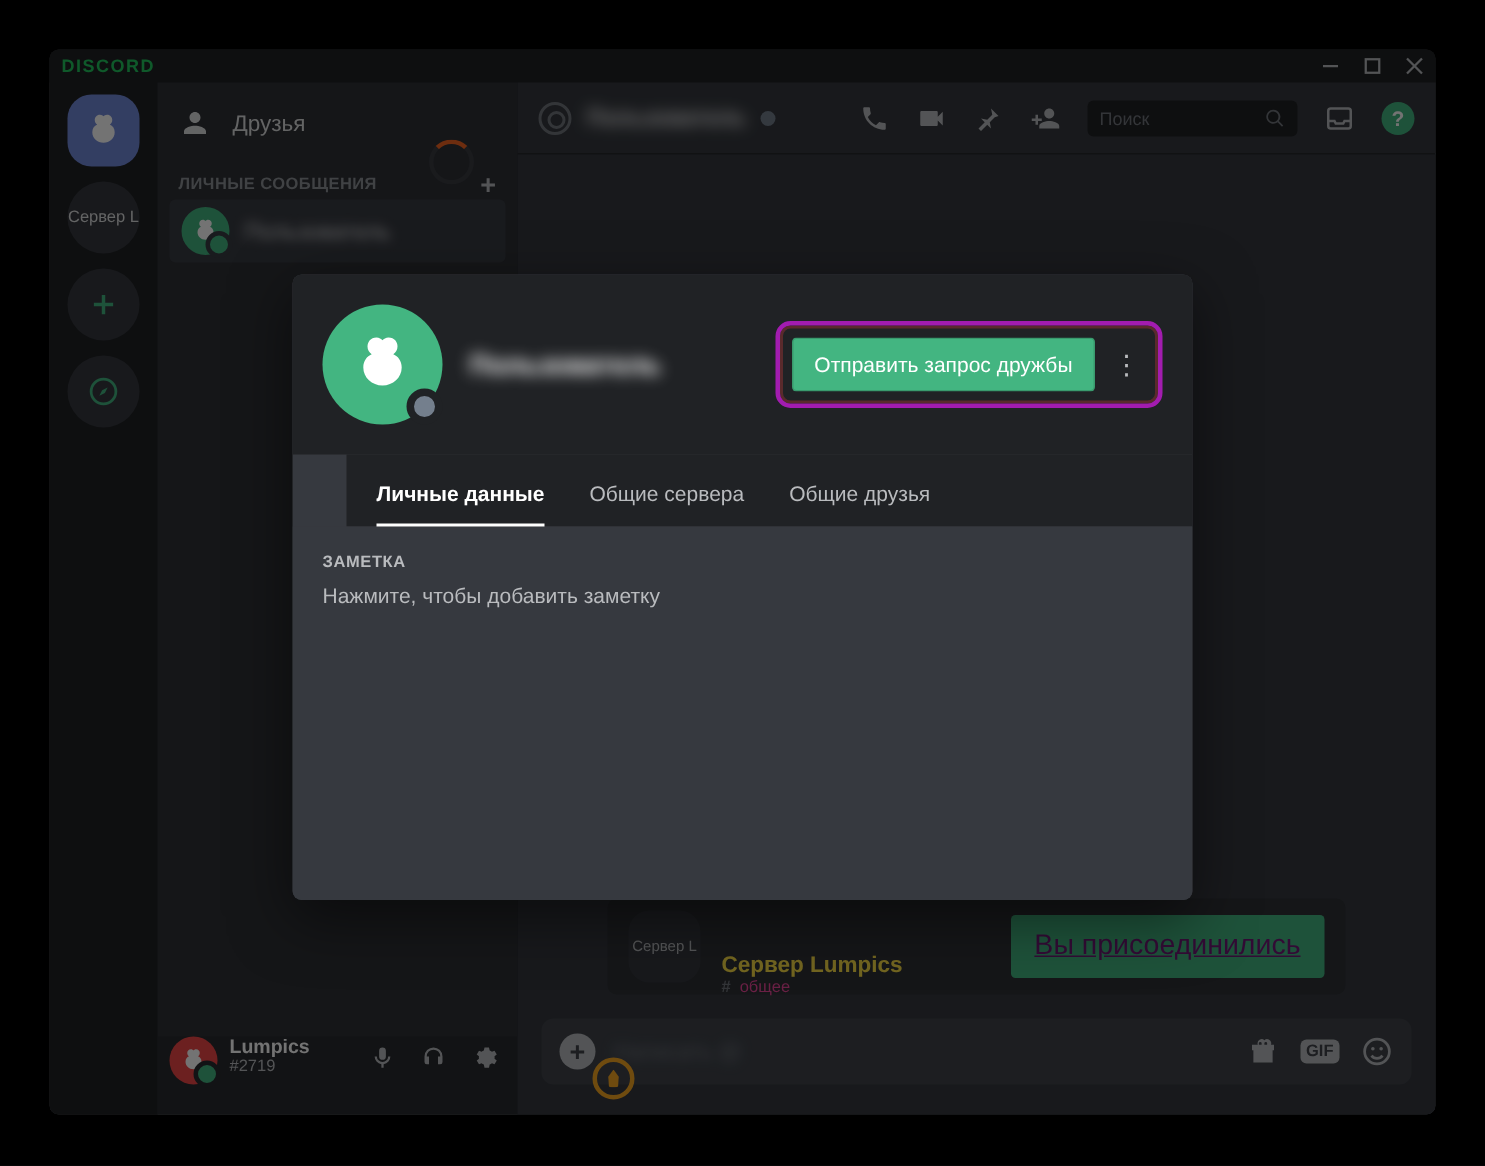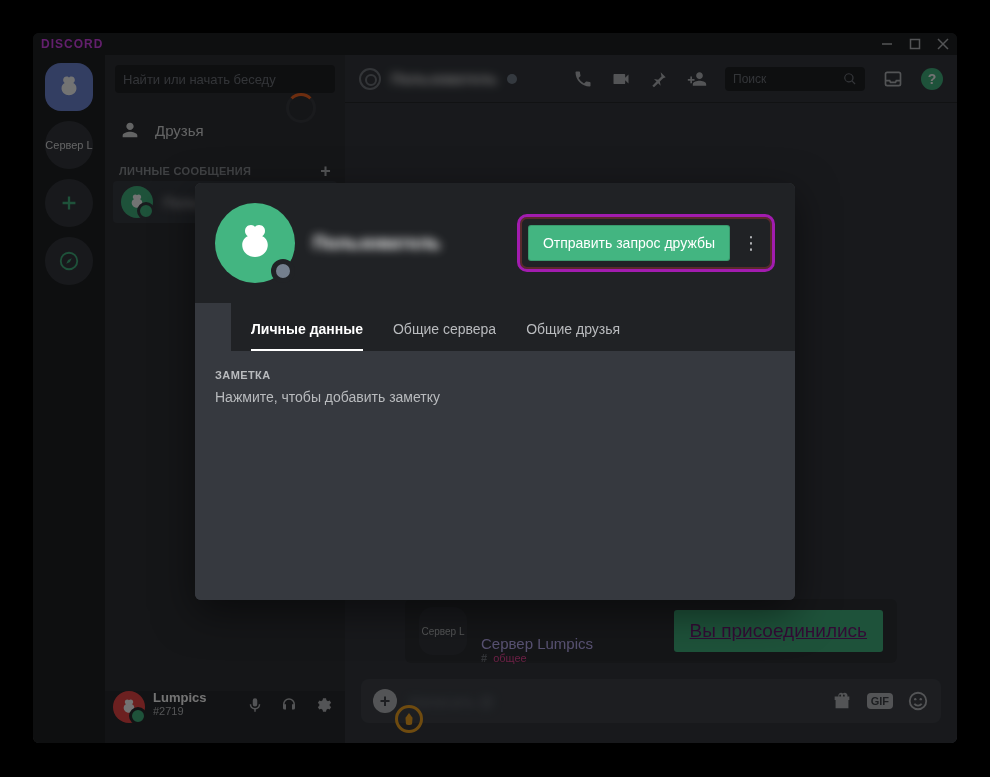--- a/index.html
+++ b/index.html
@@ -2,21 +2,21 @@
 <html><head>
 <meta charset="utf-8">
 <style>
   * { box-sizing: border-box; margin: 0; padding: 0; font-family: "Whitney", "Helvetica Neue", Helvetica, Arial, sans-serif; -webkit-font-smoothing: antialiased; }
   html, body { background:#000; width:990px; height:777px; overflow:hidden; }
   .app-window { position:absolute; top:33px; left:33px; width:924px; height:710px; background:#202225; border-radius:6px; overflow:hidden; }
   
   .dim-overlay { position:absolute; inset:0; background:rgba(0,0,0,0.55); pointer-events:none; }
   
   .titlebar { position:relative; height:22px; display:flex; align-items:center; padding:0 8px; }
-  .wordmark { color:#d946ef; font-weight:800; font-size:12px; letter-spacing:1px; }
+  .wordmark { color:#22c55e; font-weight:800; font-size:12px; letter-spacing:1px; }
   .winbtns { position:absolute; right:0; top:0; display:flex; }
   .winbtn { width:28px; height:22px; display:flex; align-items:center; justify-content:center; color:#b9bbbe; }
   .winbtn svg { width:12px; height:12px; stroke:#b9bbbe; fill:none; stroke-width:1.5; }
   
   .body { position:absolute; top:22px; bottom:0; left:0; right:0; display:flex; }
   .guilds { width:72px; background:#202225; display:flex; flex-direction:column; align-items:center; padding-top:8px; gap:10px; position:relative; }
   .guild { width:48px; height:48px; border-radius:24px; background:#36393f; display:flex; align-items:center; justify-content:center; color:#dcddde; }
   .guild.home { background:#7289da; border-radius:16px; }
   .guild.home svg { width:28px; height:28px; fill:#fff; }
   .guild.label { font-size:11px; color:#dcddde; font-weight:500; }
@@ -56,21 +56,21 @@
   .hdr-icons { margin-left:auto; display:flex; align-items:center; gap:18px; }
   .hdr-icons svg { width:20px; height:20px; fill:#b9bbbe; }
   .hdr-search { width:140px; height:24px; background:#202225; border-radius:4px; display:flex; align-items:center; padding:0 8px; color:#72767d; font-size:12px; justify-content:space-between; }
   .hdr-search svg { width:14px; height:14px; fill:#72767d; }
   .help { width:22px; height:22px; border-radius:50%; background:#43b581; color:#fff; font-weight:700; display:flex; align-items:center; justify-content:center; font-size:14px; }
   
   .chat-body { flex:1; position:relative; }
   .invite-card { position:absolute; left:60px; right:60px; bottom:80px; height:64px; background:#2f3136; border-radius:6px; display:flex; align-items:center; padding:0 14px; gap:14px; }
   .invite-logo { width:48px; height:48px; border-radius:14px; background:#36393f; display:flex; align-items:center; justify-content:center; color:#b9bbbe; font-size:10px; }
   .invite-text { display:flex; flex-direction:column; }
-  .invite-title { color:#c4b5fd; font-weight:400; font-size:15px;margin-top:36px; }
+  .invite-title { color:#fde047; font-weight:700; font-size:15px;margin-top:36px; }
   .invite-channel { color:#ec4899; font-size:11px; display:flex; align-items:center; gap:6px; }
   .invite-channel::before { content:"#"; font-weight:700; color:#72767d; }
   .invite-btn { margin-left:auto; background:#43b581; color:#701a75; font-size:19px; font-weight:500; padding:10px 16px; border-radius:3px;text-decoration:underline; }
   
   .chat-input { position:absolute; left:16px; right:16px; bottom:20px; height:44px; background:#40444b; border-radius:8px; display:flex; align-items:center; padding:0 12px; gap:12px; }
   .chat-input .circle { width:24px; height:24px; border-radius:50%; background:#b9bbbe; color:#40444b; display:flex; align-items:center; justify-content:center; font-weight:900; font-size:18px; }
   .chat-input .ph { color:#72767d; font-size:15px; filter:blur(4px); }
   .chat-input .right { margin-left:auto; display:flex; gap:14px; align-items:center; }
   .chat-input .right svg { width:22px; height:22px; fill:#b9bbbe; }
   .gif-badge { font-size:11px; font-weight:800; background:#b9bbbe; color:#40444b; padding:2px 4px; border-radius:4px; }
@@ -142,21 +142,20 @@
       </div>
       <div class="guild explore">
         <svg viewBox="0 0 24 24" fill="#43b581">
             <circle cx="12" cy="12" r="9" fill="none" stroke="#43b581" stroke-width="2"></circle>
             <path d="M15 9l-2 4-4 2 2-4z"></path>
           </svg>
       </div>
     </div>
 
     <div class="sidebar">
-      <div class="searchbar">Найти или начать беседу</div>
       <div class="friends-row">
         <svg viewBox="0 0 24 24">
             <path d="M12 12c2.2 0 4-1.8 4-4s-1.8-4-4-4-4 1.8-4 4 1.8 4 4 4zm0 2c-2.7 0-8 1.3-8 4v2h16v-2c0-2.7-5.3-4-8-4z"></path>
           </svg>
         <span>Друзья</span>
       </div>
       <div class="dm-header">
         <span>ЛИЧНЫЕ СООБЩЕНИЯ</span>
         <span class="plus">+</span>
       </div>

